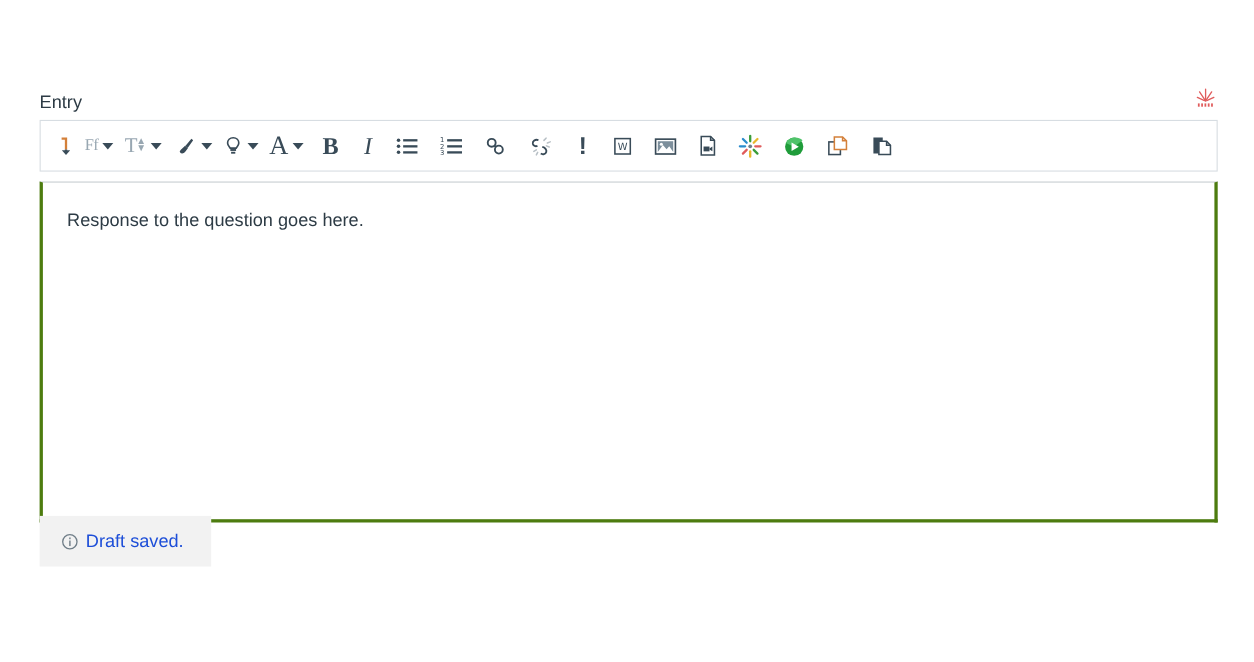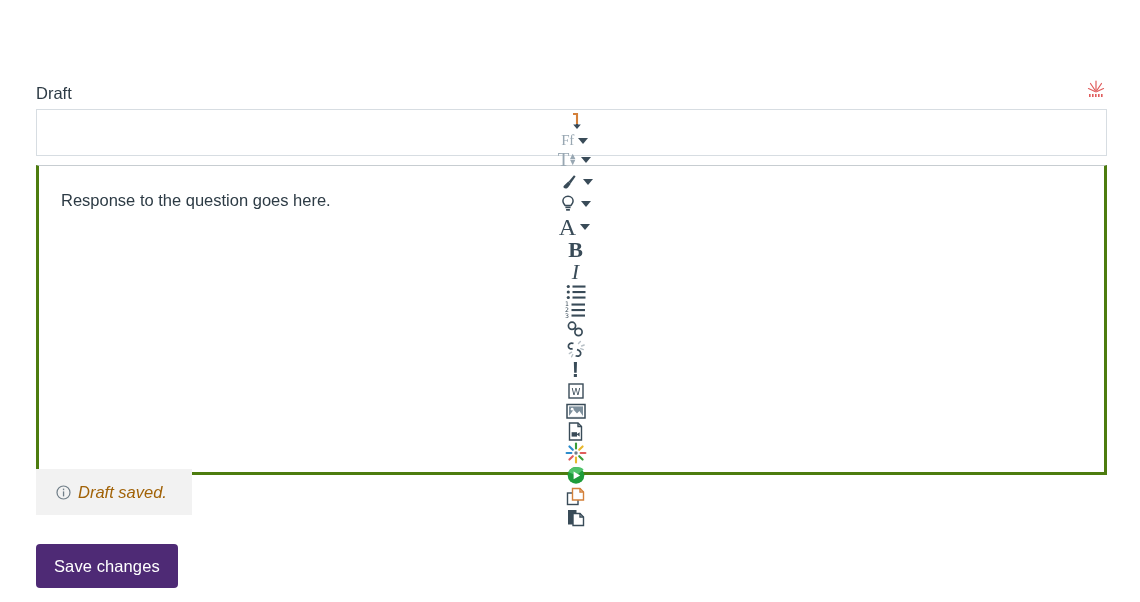--- a/index.html
+++ b/index.html
@@ -67,21 +67,20 @@
     box-sizing: border-box;
   }
   .toolbar {
     box-sizing: border-box;
     height: 47px;
     border: 1px solid #d7dde2;
     background: #ffffff;
     display: flex;
     align-items: center;
     padding-left: 8px;
-    flex-direction: column;
   }
   .tb-btn {
     height: 36px;
     display: flex;
     align-items: center;
     justify-content: center;
     padding: 0 4px;
     cursor: pointer;
     background: transparent;
     border: none;
@@ -158,23 +157,22 @@
     box-sizing: border-box;
   }
   .draft-icon {
     width: 15px;
     height: 15px;
     margin-right: 7px;
     flex: none;
   }
   .draft-text {
     font-size: 16.5px;
-    color: #a16207;
+    color: #1d4ed8;
     line-height: 20px;
-    font-style: italic;
   }
 
   
   .btn-row {
     position: absolute;
     left: 36px;
     top: 544px;
     display: flex;
     align-items: center;
   }
@@ -202,21 +200,21 @@
     padding: 0 10px;
   }
 </style>
 </head>
 <body>
 
 <div class="page">
 
 
   <div class="entry-row">
-    <div class="entry-label">Draft</div>
+    <div class="entry-label">Entry</div>
     <div class="sparkle-corner">
       <svg width="18" height="20" viewBox="0 0 18 20">
         <g stroke="#e05c5c" stroke-width="1.2" stroke-linecap="round">
           <line x1="9" y1="1" x2="9" y2="12"></line>
           <line x1="3.5" y1="3.5" x2="8.2" y2="10.5"></line>
           <line x1="14.5" y1="3.5" x2="9.8" y2="10.5"></line>
           <line x1="1.5" y1="8.5" x2="8" y2="11.5"></line>
           <line x1="16.5" y1="8.5" x2="10" y2="11.5"></line>
         </g>
         <g fill="#e05c5c">
@@ -417,16 +415,15 @@
       <svg width="15" height="15" viewBox="0 0 15 15">
         <circle cx="7.5" cy="7.5" r="6.5" fill="none" stroke="#707e88" stroke-width="1.2"></circle>
         <rect x="6.9" y="6.4" width="1.3" height="5" fill="#707e88"></rect>
         <rect x="6.9" y="3.6" width="1.3" height="1.6" fill="#707e88"></rect>
       </svg>
     </span>
     <span class="draft-text">Draft saved.</span>
   </div>
 
   <div class="btn-row">
-    <button class="btn-save">Save changes</button>
   </div>
 
 </div>
 
 </body></html>

